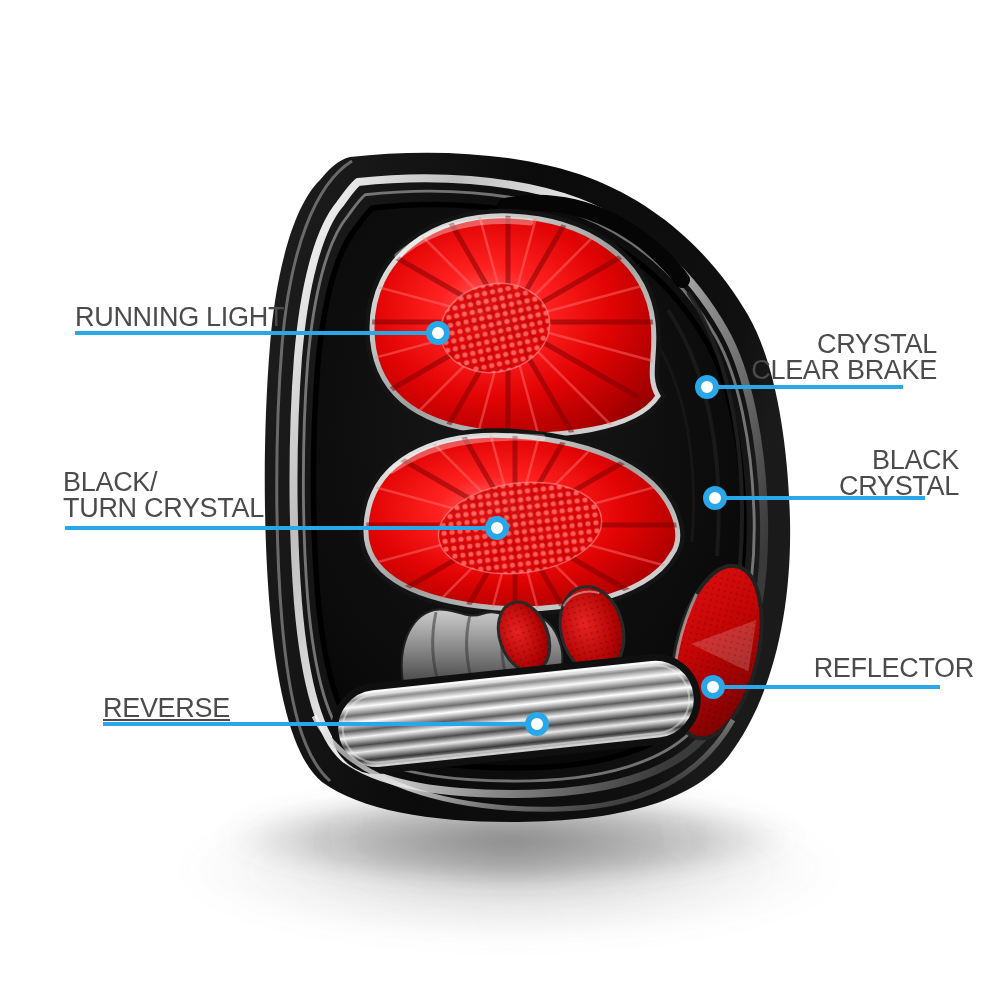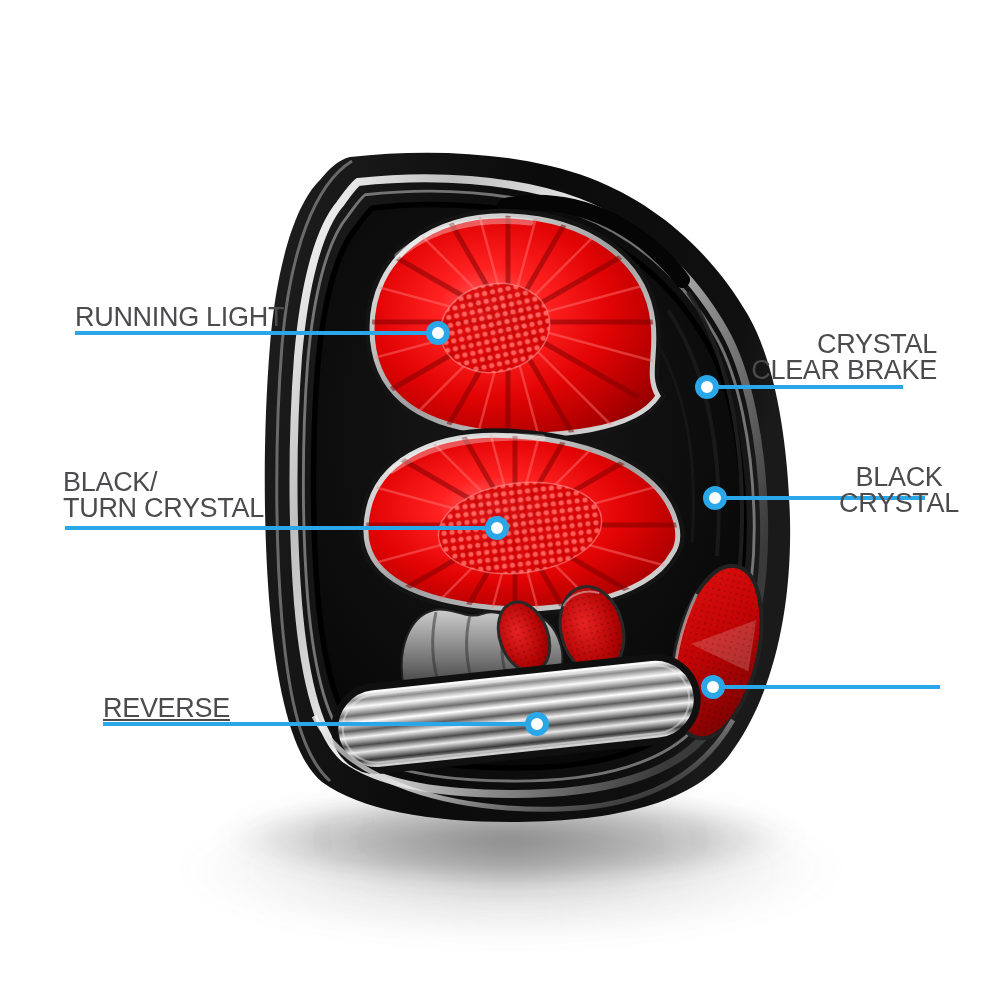--- a/index.html
+++ b/index.html
@@ -279,23 +279,26 @@
   <div class="callout-label right" style="right:97px;top:331px;">
     <div>CRYSTAL</div>
     <div>CLEAR BRAKE</div>
   </div>
 
   <div class="callout-label" style="left:63px;top:469px;">
     <div>BLACK/</div>
     <div>TURN CRYSTAL</div>
   </div>
 
-  <div class="callout-label right" style="right:75px;top:464px;text-align:center;">
+  <div class="callout-label right" style="right:75px;top:447px;">
     <div>BLACK</div>
     <div>CRYSTAL</div>
   </div>
 
   <div class="callout-label" style="left:103px;top:695px;text-decoration:underline;">
     <div>REVERSE</div>
   </div>
 
+  <div class="callout-label right" style="right:60px;top:655px;">
+    <div>REFLECTOR</div>
+  </div>
 
 </div>
 
 </body></html>

